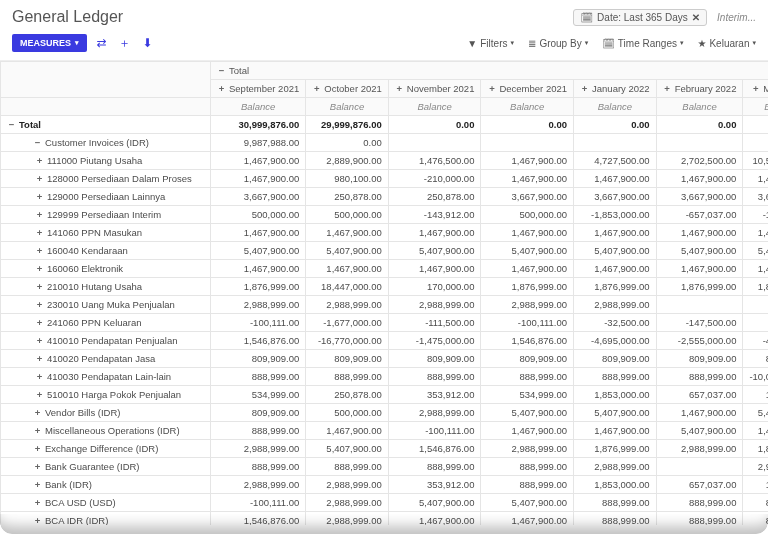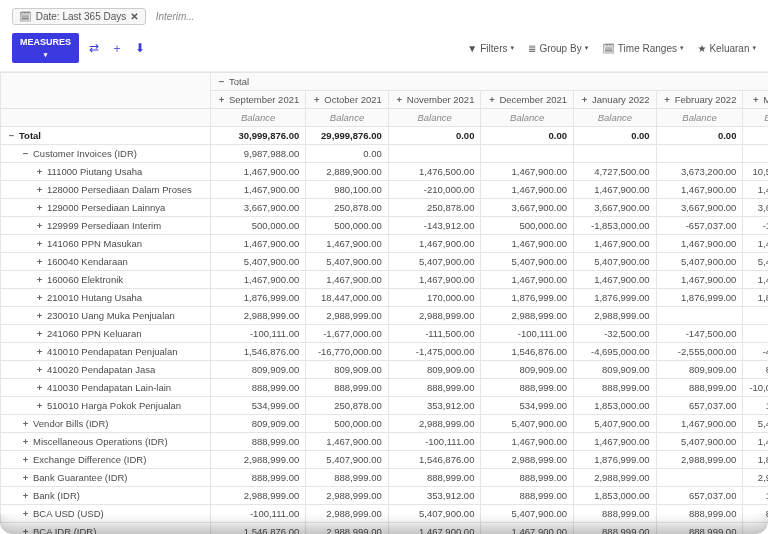--- a/index.html
+++ b/index.html
@@ -13,21 +13,21 @@
 .toolbar { display: flex; align-items: center; justify-content: space-between; padding: 4px 12px 8px 12px; border-bottom: 1px solid #eee; }
 .left-tools { display: flex; align-items: center; gap: 8px; }
 .measures-btn { background: #875a7b; background: #7c3e8f; background: #4a2a6b; background: #3b5bdb; color: #fff; font-size: 9px; font-weight: 600; padding: 4px 8px; border-radius: 2px; display: flex; align-items: center; gap: 4px; }
 .measures-btn { background: #4f46e5; }
 .measures-btn { background: #5b5bd6; }
 .measures-btn { background: #4338ca; }
 .measures-btn { background: #3a3ae0; }
 .measures-btn { background: #4c4ce0; }
 .measures-btn { background: #4f46e5; }
 .measures-btn { background: #3b5bdb; }
-.measures-btn { background: #2f3bdc; flex-direction: column; }
+.measures-btn { background: #2f3bdc; }
 .measures-btn { background: #3d3de0; }
 .measures-btn { background: #4b4bdd; }
 .measures-btn { background: #3b3be0; }
 .measures-btn { background: #4040dd; }
 .measures-btn { background: #3a3add; }
 .measures-btn { background: #4848e0; }
 .measures-btn { background: #3b3bb8; }
 .measures-btn { background: #4b4be0; }
 .measures-btn { background: #4040e0; }
 .measures-btn { background: #3030d0; }
@@ -42,31 +42,32 @@
 .rt-item { display: flex; align-items: center; gap: 3px; cursor: pointer; }
 .caret { font-size: 7px; }
 .pivot { overflow: auto; height: calc(100% - 70px); }
 table { border-collapse: collapse; table-layout: fixed; }
 th, td { border: 1px solid #e5e5e5; padding: 3px 6px; white-space: nowrap; font-size: 9.5px; }
 th { background: #fafafa; font-weight: 500; color: #555; }
 .row-head { text-align: left; min-width: 210px; }
 .num { text-align: right; min-width: 70px; }
 .bold { font-weight: 700; color: #333; }
 .plus, .minus { display: inline-block; width: 9px; text-align: center; font-weight: bold; color: #666; margin-right: 3px; }
-.indent1 { padding-left: 20px; }
+.indent1 { padding-left: 32px; }
 .indent2 { padding-left: 34px; }
 .col-head-row th { font-weight: 500; margin-left: 16px; }
 .balance-row th { font-style: italic; color: #888; font-weight: 400; text-align: center; }
 .total-row td { font-weight: 700; color: #222; }
 .shadow { position:absolute; bottom:0; left:0; right:0; height:20px; box-shadow: inset 0 -18px 14px -10px rgba(0,0,0,.25); pointer-events:none; border-radius:0 0 12px 12px;}
 </style>
 </head>
 <body>
 
 <div class="top">
+  <div class="title">General Ledger</div>
   <div class="right-top">
     <div class="date-pill">
       <span>🗓</span>
       <span>Date: Last 365 Days</span>
       <span class="x">✕</span>
     </div>
     <span class="search">Interim...</span>
   </div>
 </div>
 
@@ -154,21 +155,21 @@
           <td class="num"></td>
           <td class="num"></td>
         </tr>
         <tr>
           <td class="row-head indent2"><span class="plus">+</span>111000 Piutang Usaha</td>
           <td class="num">1,467,900.00</td>
           <td class="num">2,889,900.00</td>
           <td class="num">1,476,500.00</td>
           <td class="num">1,467,900.00</td>
           <td class="num">4,727,500.00</td>
-          <td class="num">3,673,200.00</td>
+          <td class="num">2,702,500.00</td>
           <td class="num">10,507,000.00</td>
         </tr>
         <tr>
           <td class="row-head indent2"><span class="plus">+</span>128000 Persediaan Dalam Proses</td>
           <td class="num">1,467,900.00</td>
           <td class="num">980,100.00</td>
           <td class="num">-210,000.00</td>
           <td class="num">1,467,900.00</td>
           <td class="num">1,467,900.00</td>
           <td class="num">1,467,900.00</td>

